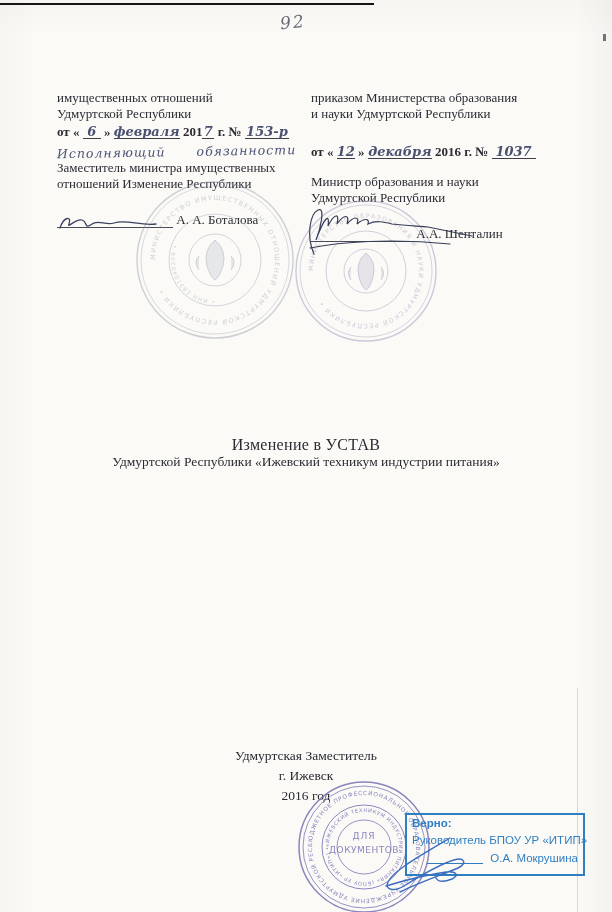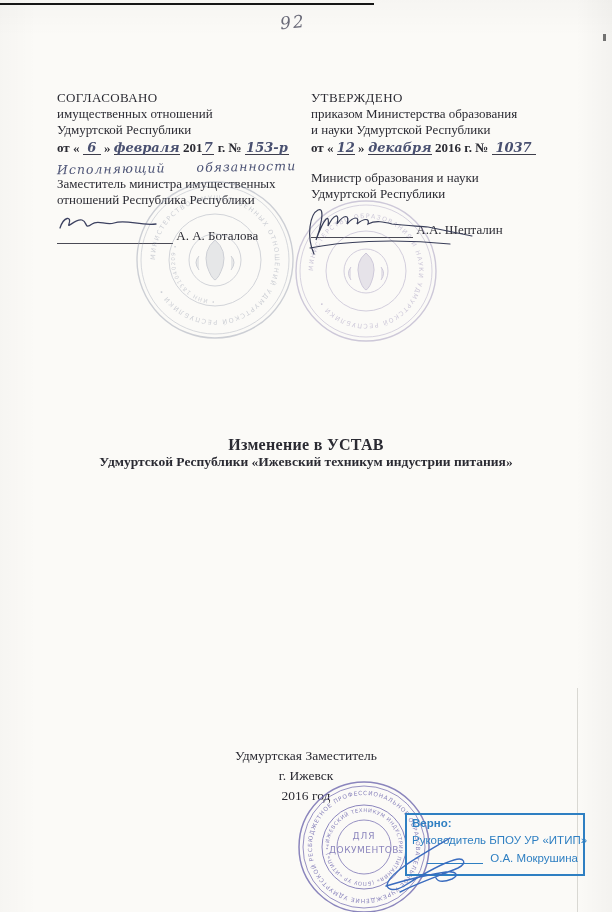--- a/index.html
+++ b/index.html
@@ -13,31 +13,31 @@
   .scan-line{position:absolute; left:0; top:3px; width:374px; height:2px; background:#151515;}
   .scan-tick{position:absolute; left:603px; top:34px; width:3px; height:7px; background:#3a3a3a; opacity:.7;}
   .scan-edge{position:absolute; left:577px; top:688px; width:1px; height:224px; background:#d9d8d3;}
   .pagenum{position:absolute; left:280px; top:12px; font-family:"DejaVu Serif", serif; font-style:italic;
            font-size:17px; color:#6a6a78; transform:rotate(-6deg); letter-spacing:2px;}
   .block{position:absolute; font-size:13px; line-height:16px;}
   .block-left{left:57px; top:90px; width:254px;}
   .block-right{left:311px; top:90px; width:272px;}
   .heading{letter-spacing:.4px;}
   .dateline{margin-top:2px; white-space:nowrap;font-weight:bold;}
-  .dateline-right{margin-top:2px;}
+  .dateline-right{margin-top:22px;}
   .hw{font-family:"DejaVu Serif", serif; font-style:italic; color:#495070;}
   .fill{display:inline-block; border-bottom:1px solid #3d3d4a; text-align:center; line-height:13px;}
   .fill-day{min-width:18px;} .fill-month{min-width:64px;} .fill-num{min-width:44px;}
   .hw-insert{margin-top:4px; font-family:"DejaVu Serif", serif; font-style:italic; color:#4d5476;
              font-size:12.5px; letter-spacing:1px; word-spacing:26px; transform:rotate(-1deg);}
   .role-line{margin-top:0;}
   .sig-row{margin-top:20px; white-space:nowrap;}
   .sig-underline{display:inline-block; border-bottom:1px solid #4a4a55; height:12px; vertical-align:bottom;}
   .u-left{width:116px;} .u-right{width:102px;}
-  .title-wrap{position:absolute; left:0; top:436px; width:612px; text-align:center;font-weight:bold;}
+  .title-wrap{position:absolute; left:0; top:436px; width:612px; text-align:center;}
   .title-main{font-size:16px; letter-spacing:.3px;}
   .title-sub{font-size:13.5px; line-height:16px; margin-top:3px;}
   .footer-wrap{position:absolute; left:0; top:746px; width:612px; text-align:center; font-size:13.5px; line-height:20px;}
   .stamp{position:absolute;}
   .stamp svg{display:block;}
   .verno-box{position:absolute; left:405px; top:813px; width:166px; height:55px;
              border:2px solid #2e7fc2; color:#2e7fc2; font-family:"Liberation Sans", sans-serif;
              font-size:11.5px; padding:2px 5px; box-sizing:content-box; background:rgba(255,255,255,0);}
   .verno-label{font-weight:bold;}
   .verno-role{margin-top:5px; white-space:nowrap;}
@@ -50,43 +50,41 @@
 
 <div class="page">
 
   <div class="scan-line"></div>
   <div class="scan-tick"></div>
   <div class="scan-edge"></div>
 
   <div class="pagenum">92</div>
 
   <div class="block block-left">
-    <div class="heading">СОГЛАСОВАНО</div>
     <div>имущественных отношений</div>
     <div>Удмуртской Республики</div>
     <div class="dateline">
       <span>от «</span>
       <span class="fill fill-day hw">6</span>
       <span>»</span>
       <span class="fill fill-month hw">февраля</span>
       <span>201</span><span class="fill hw" style="min-width:12px">7</span>
       <span>г. №</span>
       <span class="fill fill-num hw">153-р</span>
     </div>
     <div class="hw-insert">Исполняющий обязанности</div>
     <div class="role-line">Заместитель министра имущественных</div>
-    <div>отношений Республика Республики</div>
+    <div>отношений Изменение Республики</div>
     <div class="sig-row">
       <span class="sig-underline u-left"></span>
       <span>А. А. Боталова</span>
     </div>
   </div>
 
   <div class="block block-right">
-    <div class="heading">УТВЕРЖДЕНО</div>
     <div>приказом Министерства образования</div>
     <div>и науки Удмуртской Республики</div>
     <div class="dateline dateline-right">
       <span>от «</span>
       <span class="fill fill-day hw">12</span>
       <span>»</span>
       <span class="fill fill-month hw">декабря</span>
       <span>2016 г. №</span>
       <span class="fill fill-num hw">1037</span>
     </div>

